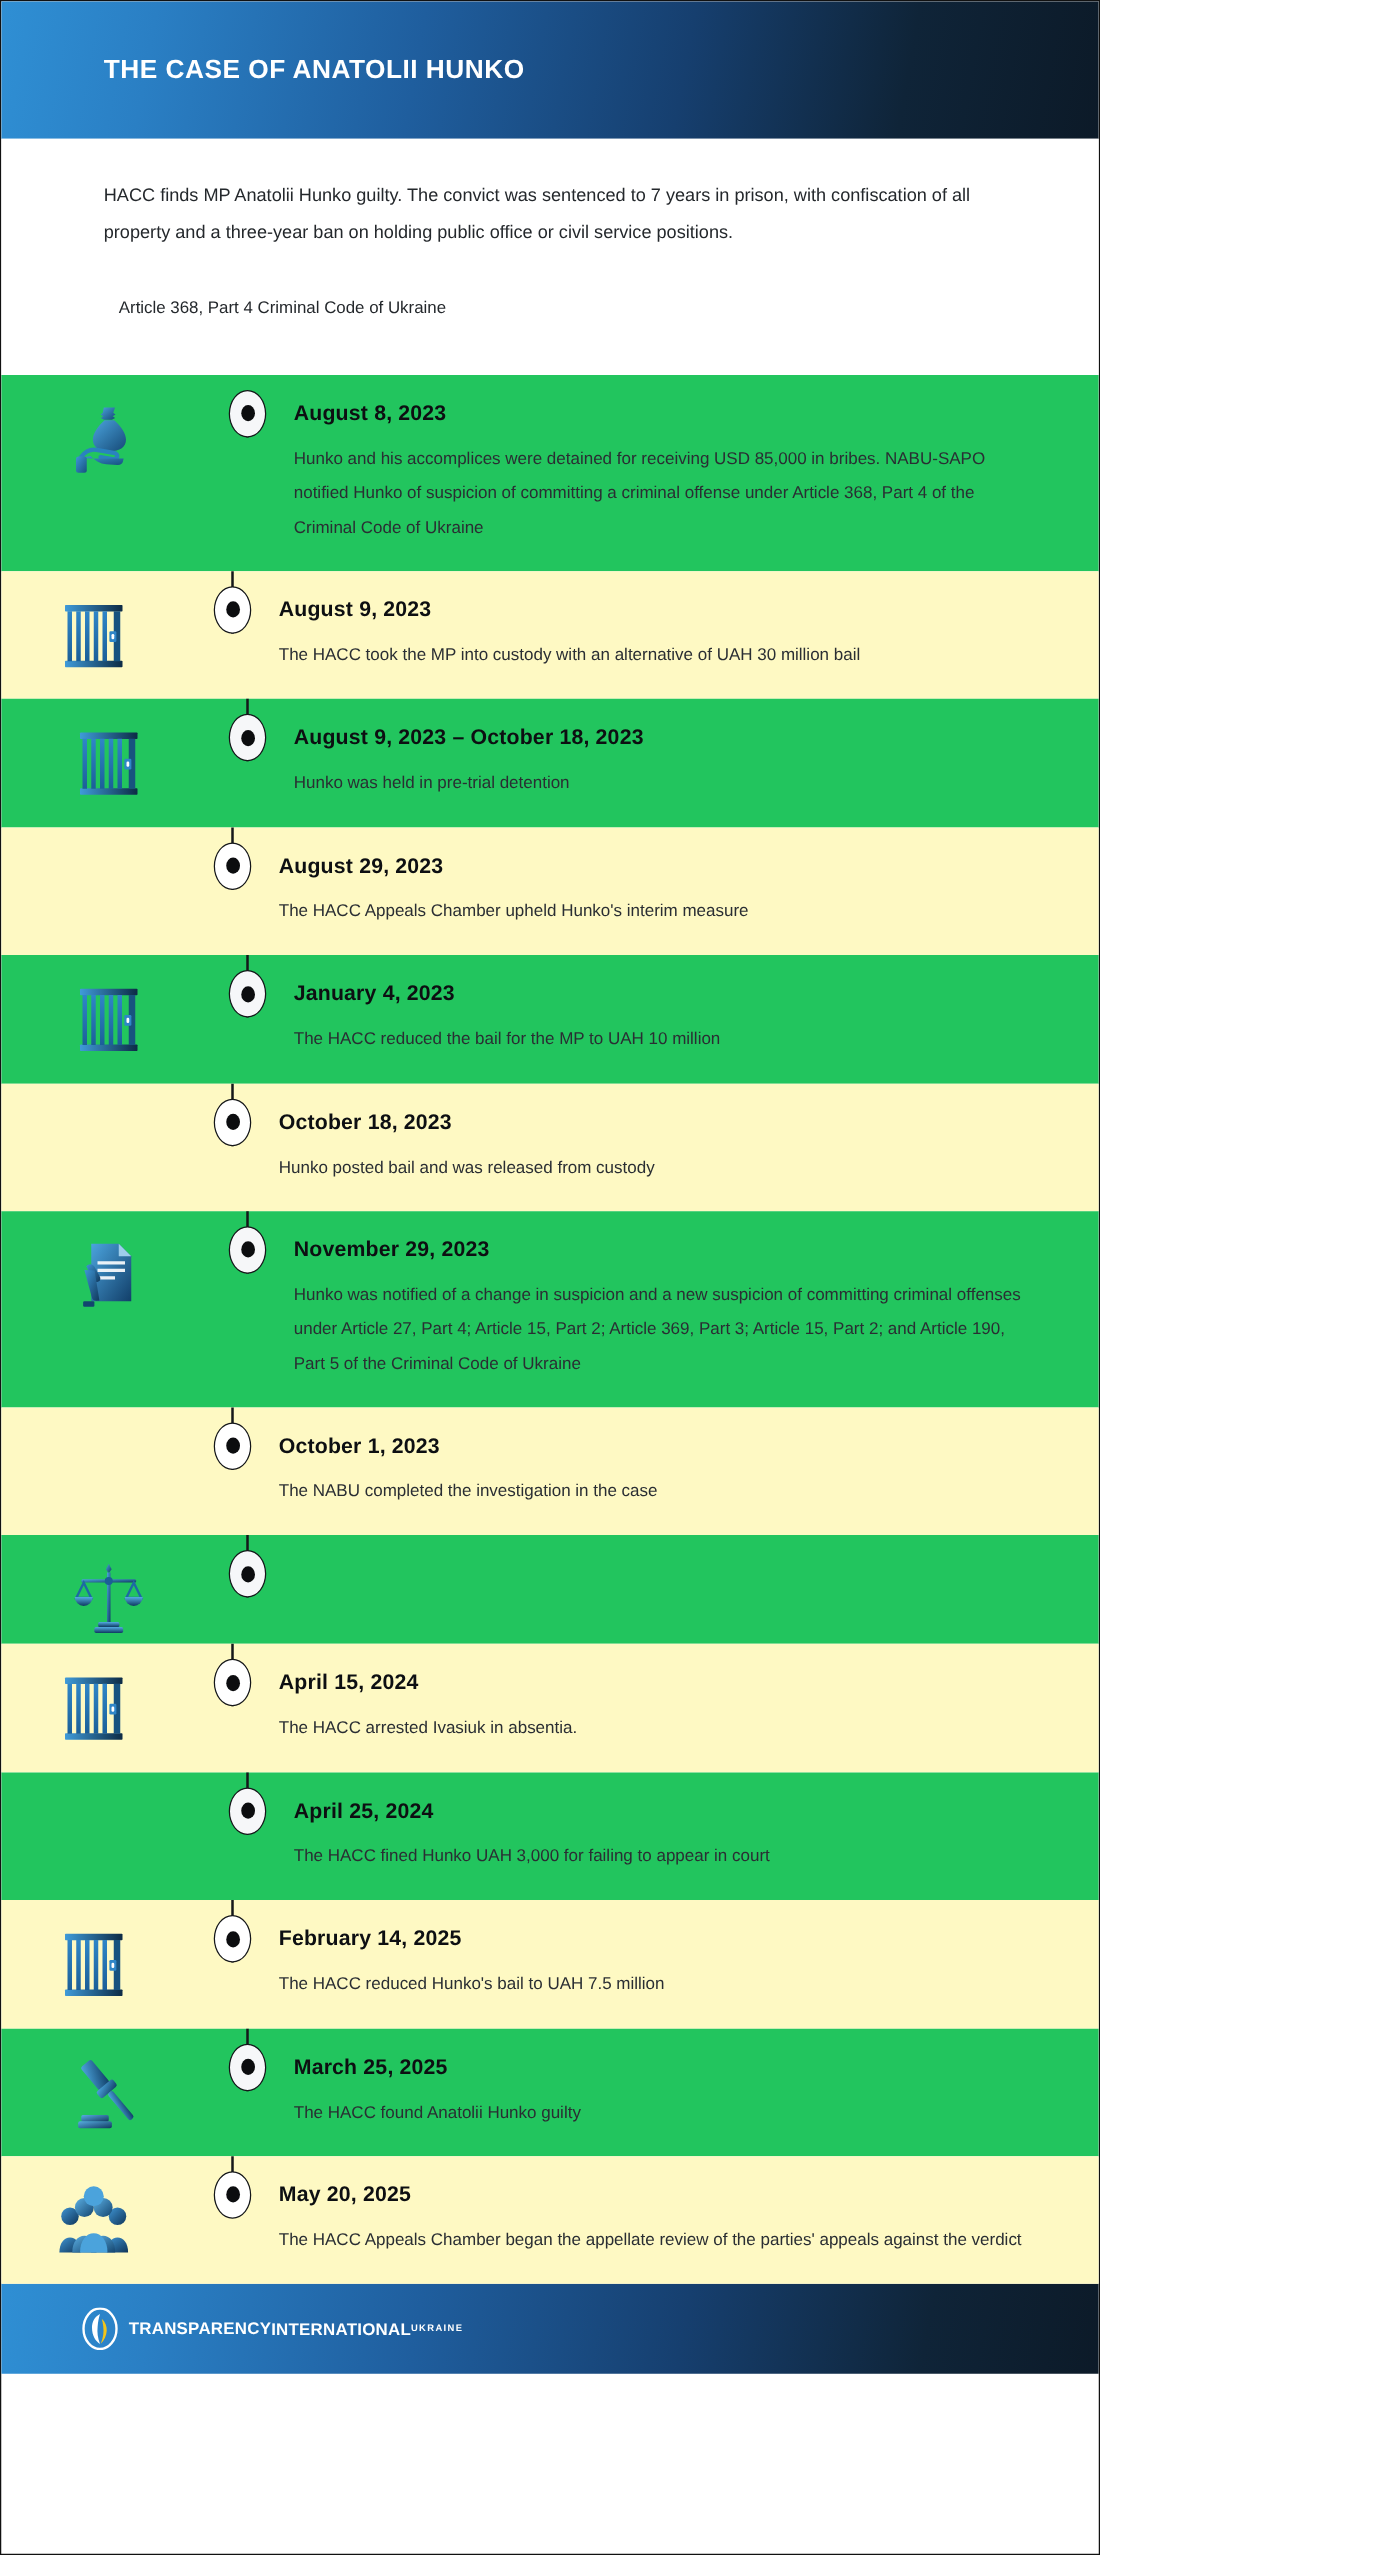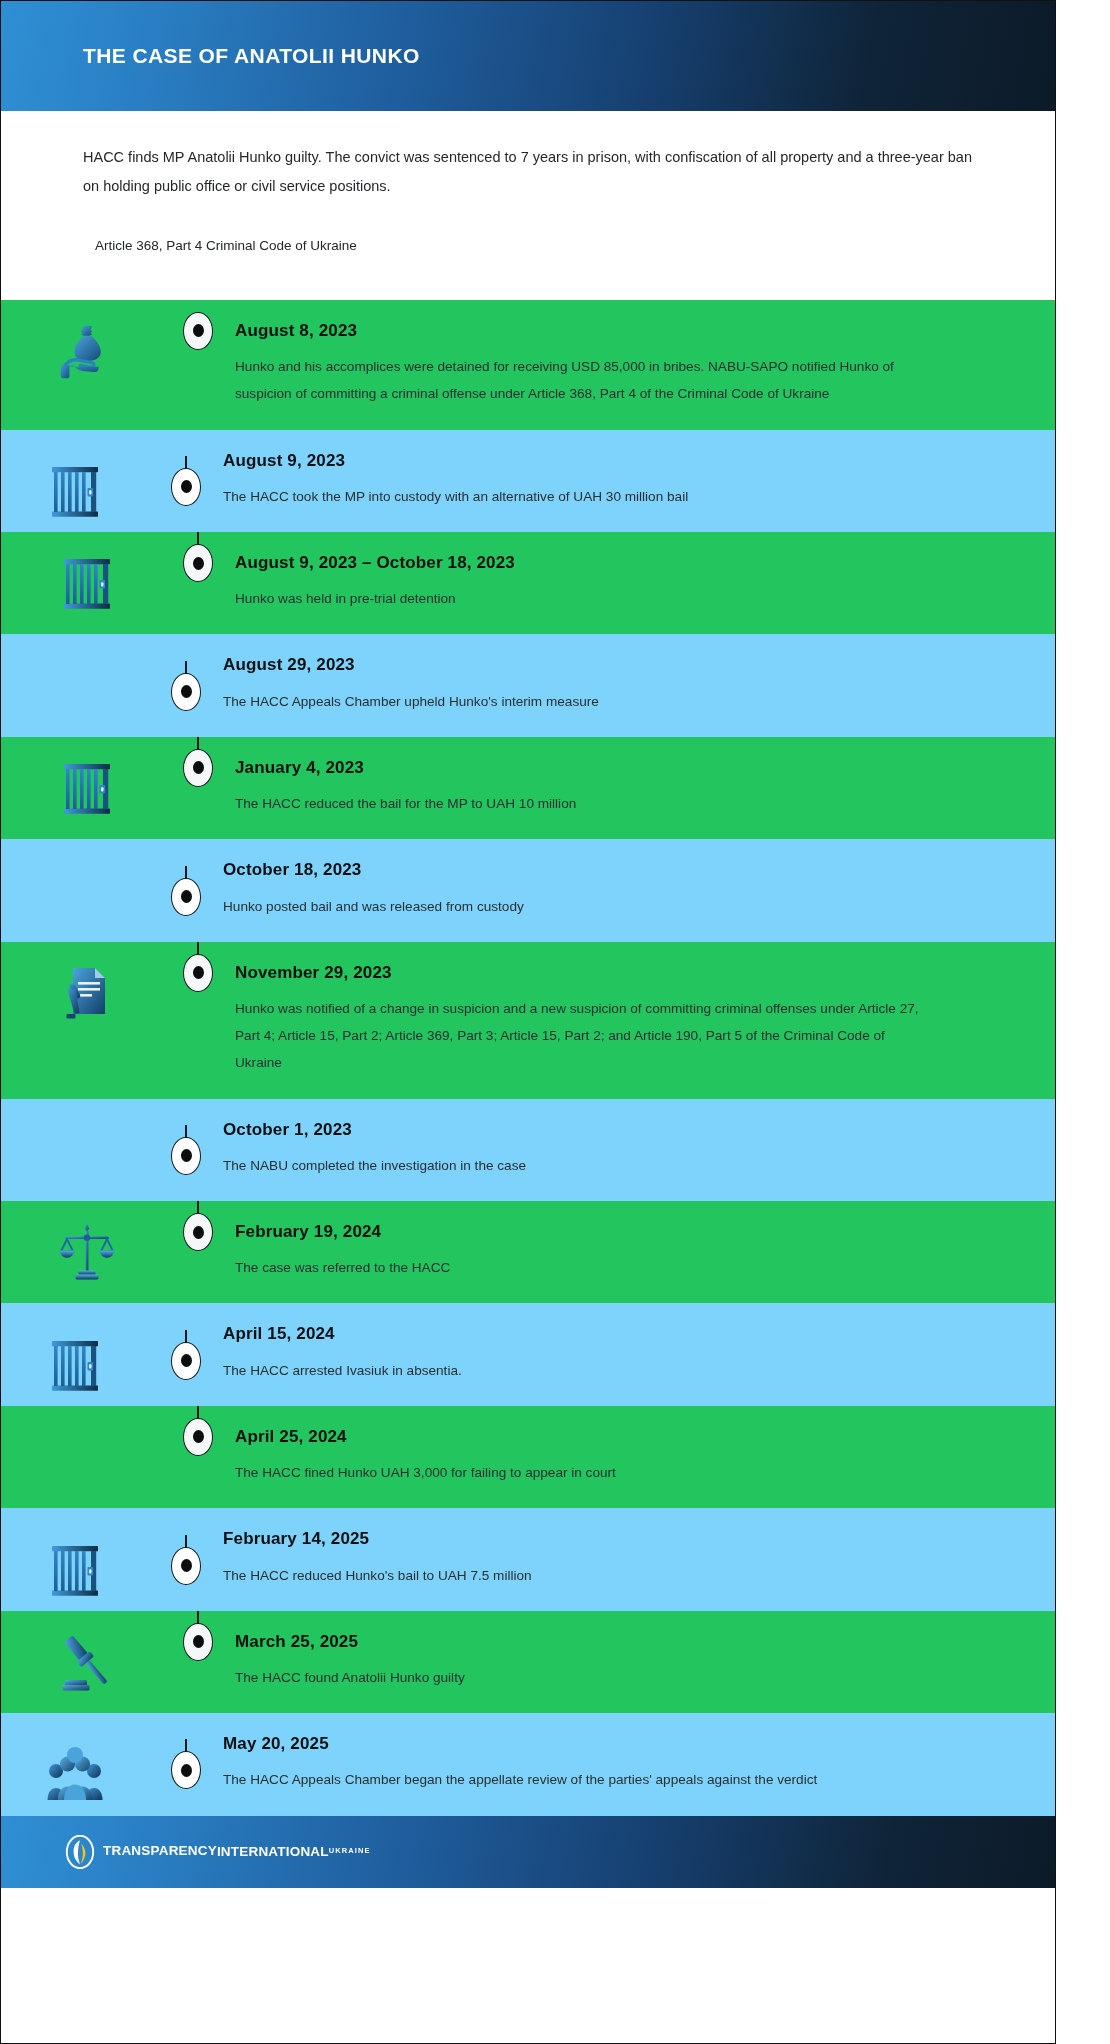--- a/index.html
+++ b/index.html
@@ -6,21 +6,21 @@
   * { box-sizing: border-box; }
   html, body { margin: 0; padding: 0; }
   body {
     width: 1110px;
     background: #ffffff;
     font-family: "Liberation Sans", sans-serif;
     color: #1a1a1a;
     -webkit-font-smoothing: antialiased;
   }
   .page {
-    width: 1056px;
+    width: 880px;
     min-height: 2044px;
     position: relative;
     border: 1px solid #111;
     background: #ffffff;
     overflow: hidden;
   }
 
   
   .header {
     height: 110px;
@@ -62,21 +62,21 @@
   
   .timeline { position: relative; }
   .row {
     position: relative;
     display: flex;
     align-items: flex-start;
     min-height: 87px;
     padding: 0;
   }
   .row.shaded { background: #22c55e; padding-left: 12px; }
-  .row.plain  { background: #7dd3fc; align-items: center; }
+  .row.plain  { background: #fef9c3; }
 
   
   .col-icon {
     width: 148px;
     flex: 0 0 148px;
     display: flex;
     justify-content: center;
     padding-top: 22px;
   }
   .icon-box {
@@ -456,24 +456,20 @@
     <rect x="19.5" y="47.6" width="17" height="4" rx="1.2" fill="url(#gPan)"></rect>
     <rect x="16.5" y="51.6" width="23" height="4.8" rx="1.4" fill="url(#gPan)"></rect>
   </svg>
 </span>
         </div>
         <div class="col-rail">
           <span class="rail-line"></span>
           <span class="marker">
             <span class="marker-dot"></span>
           </span>
-        </div>
-        <div class="col-text">
-          <div class="entry-date">February 19, 2024</div>
-          <div class="entry-desc">The case was referred to the HACC</div>
         </div>
       </div>
       <div class="row plain">
         <div class="col-icon">
           <span class="icon-box">
   <svg viewBox="0 0 56 60" width="56" height="60" aria-hidden="true">
     <defs>
       <linearGradient id="gBarsTop" x1="0" y1="0" x2="1" y2="0">
         <stop offset="0" stop-color="#3f9bd9"></stop>
                   <stop offset="1" stop-color="#0d2b45"></stop>

